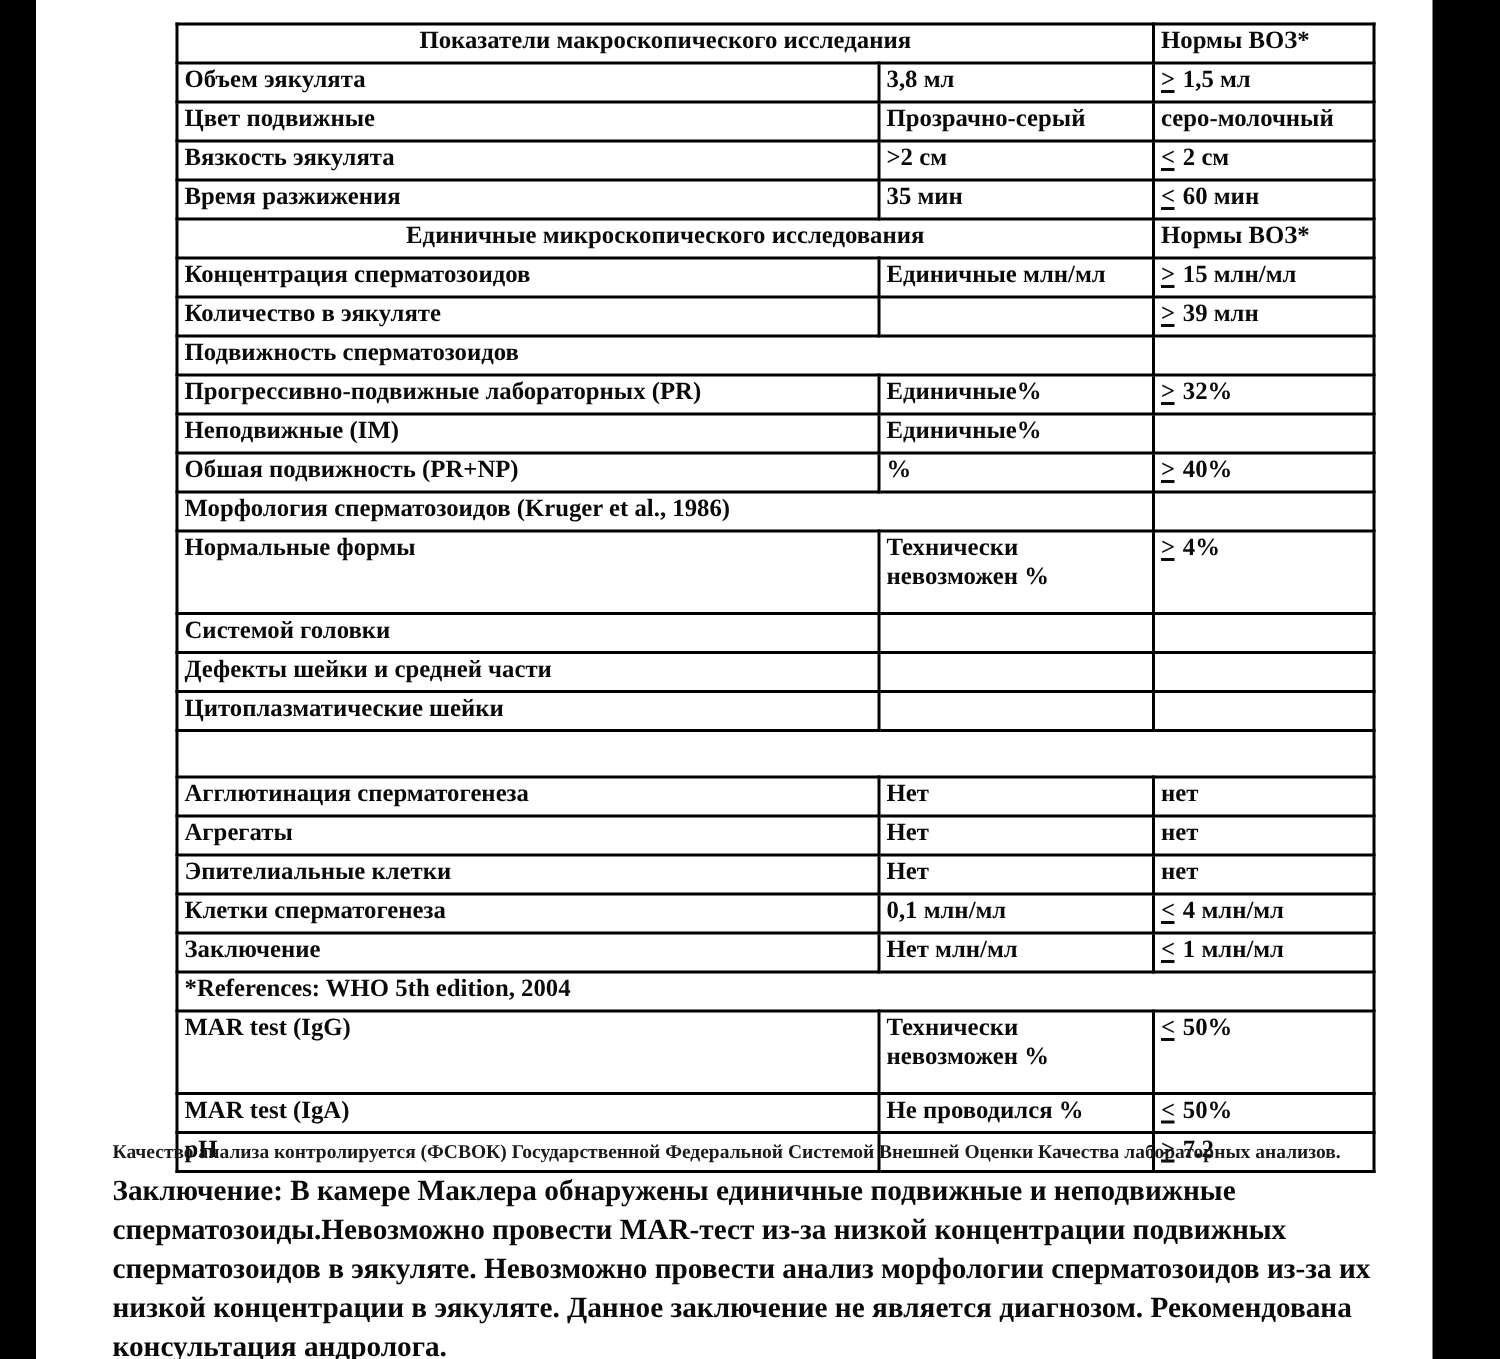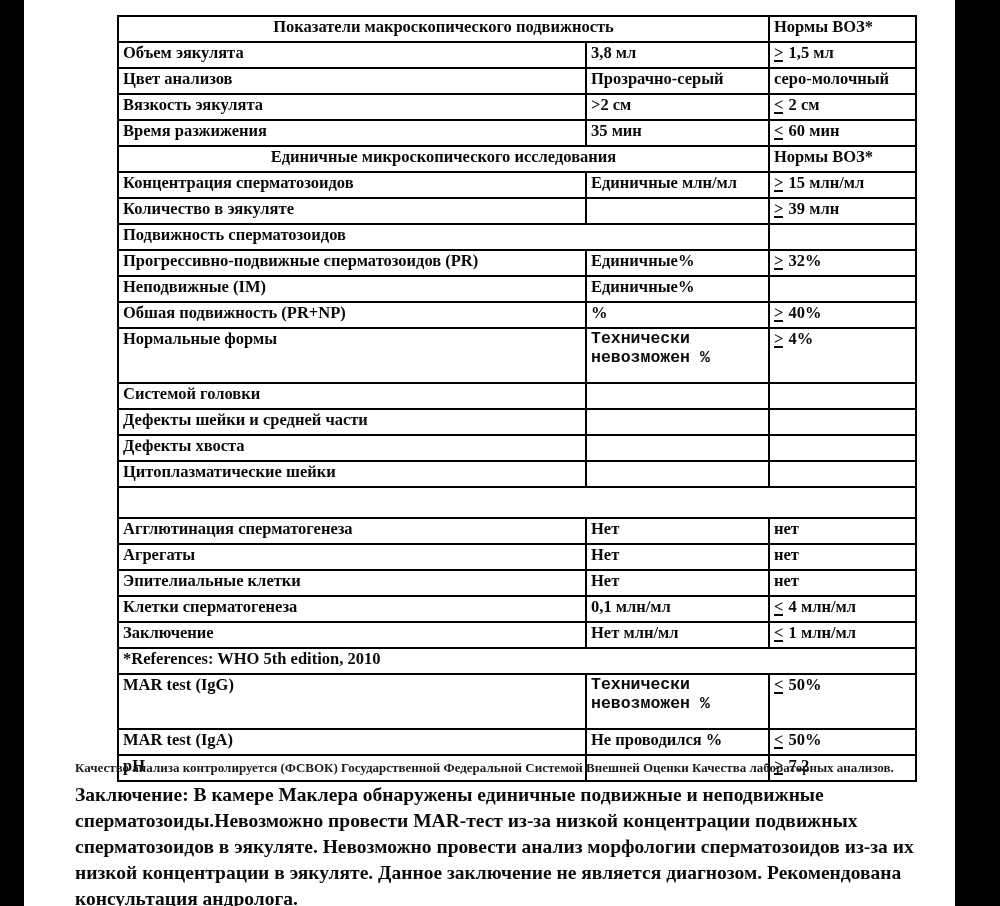--- a/index.html
+++ b/index.html
@@ -59,21 +59,20 @@
     color: #0a0a0a;
     height: 21px;
     white-space: nowrap;
     overflow: hidden;
   }
   .report-table td.section {
     text-align: center;
   }
   .report-table td.wrapcell {
     white-space: normal;
-    font-family: Liberation Mono, monospace;
   }
   .report-table tr.spacer td {
     height: 26px;
   }
   .report-table td.refs {
     white-space: nowrap;
   }
 
   
   .gte, .lte {
@@ -112,30 +111,30 @@
 <div class="page">
 
   <table class="report-table">
     <colgroup>
       <col class="c1">
         <col class="c2">
         <col class="c3">
     </colgroup>
     <tbody>
         <tr>
-          <td colspan="2" class="section">Показатели макроскопического подвижность</td>
+          <td colspan="2" class="section">Показатели макроскопического исследания</td>
           <td>Нормы ВОЗ*</td>
         </tr>
         <tr>
           <td>Объем эякулята</td>
           <td>3,8 мл</td>
           <td><span class="gte">&gt;</span> 1,5 мл</td>
         </tr>
         <tr>
-          <td>Цвет анализов</td>
+          <td>Цвет подвижные</td>
           <td>Прозрачно-серый</td>
           <td>серо-молочный</td>
         </tr>
         <tr>
           <td>Вязкость эякулята</td>
           <td>&gt;2 см</td>
           <td><span class="lte">&lt;</span> 2 см</td>
         </tr>
         <tr>
           <td>Время разжижения</td>
@@ -154,55 +153,54 @@
         <tr>
           <td>Количество в эякуляте</td>
           <td></td>
           <td><span class="gte">&gt;</span> 39 млн</td>
         </tr>
         <tr>
           <td colspan="2">Подвижность сперматозоидов</td>
           <td></td>
         </tr>
         <tr>
-          <td>Прогрессивно-подвижные сперматозоидов (PR)</td>
+          <td>Прогрессивно-подвижные лабораторных (PR)</td>
           <td>Единичные%</td>
           <td><span class="gte">&gt;</span> 32%</td>
         </tr>
         <tr>
           <td>Неподвижные  (IM)</td>
           <td>Единичные%</td>
           <td></td>
         </tr>
         <tr>
           <td>Обшая подвижность (PR+NP)</td>
           <td>%</td>
           <td><span class="gte">&gt;</span> 40%</td>
         </tr>
         <tr>
+          <td colspan="2">Морфология сперматозоидов (Kruger et al., 1986)</td>
+          <td></td>
+        </tr>
+        <tr>
           <td>Нормальные формы</td>
           <td class="wrapcell" style="height: 50px;">Технически невозможен %</td>
           <td><span class="gte">&gt;</span> 4%</td>
         </tr>
         <tr>
           <td>Системой  головки</td>
           <td></td>
           <td></td>
         </tr>
         <tr>
           <td>Дефекты шейки и средней части</td>
           <td></td>
           <td></td>
         </tr>
         <tr>
-          <td>Дефекты  хвоста</td>
-          <td></td>
-          <td></td>
-        </tr>
-        <tr>
           <td>Цитоплазматические шейки</td>
           <td></td>
           <td></td>
         </tr>
         <tr class="spacer">
           <td colspan="3"></td>
         </tr>
         <tr>
           <td>Агглютинация сперматогенеза</td>
           <td>Нет</td>
@@ -222,21 +220,21 @@
           <td>Клетки сперматогенеза</td>
           <td>0,1 млн/мл</td>
           <td><span class="lte">&lt;</span> 4 млн/мл</td>
         </tr>
         <tr>
           <td>Заключение</td>
           <td>Нет млн/мл</td>
           <td><span class="lte">&lt;</span> 1 млн/мл</td>
         </tr>
         <tr>
-          <td colspan="3" class="refs">*References: WHO 5th edition, 2010</td>
+          <td colspan="3" class="refs">*References: WHO 5th edition, 2004</td>
         </tr>
         <tr>
           <td>MAR test (IgG)</td>
           <td class="wrapcell" style="height: 50px;">Технически невозможен %</td>
           <td><span class="lte">&lt;</span> 50%</td>
         </tr>
         <tr>
           <td>MAR test (IgA)</td>
           <td>Не проводился %</td>
           <td><span class="lte">&lt;</span> 50%</td>

